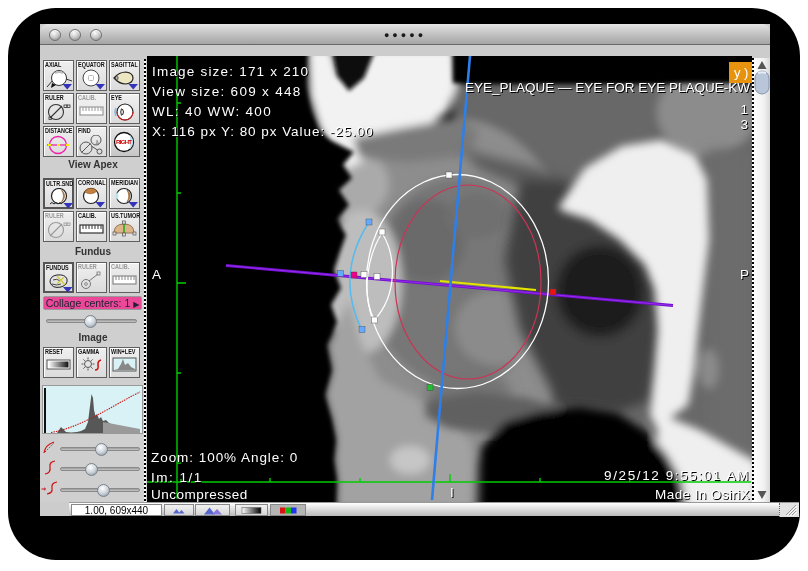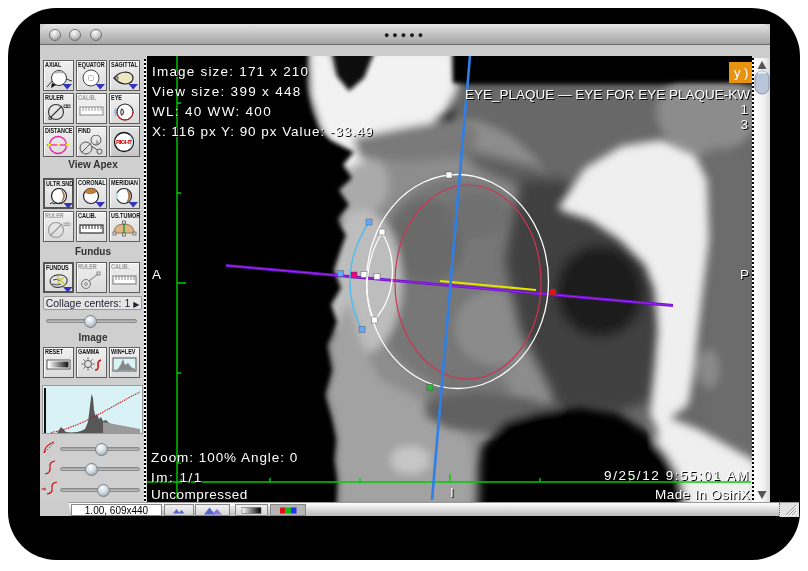--- a/index.html
+++ b/index.html
@@ -198,21 +198,21 @@
         <rect x="20" y="1" width="3" height="3" fill="none" stroke="#777" stroke-width="0.8"></rect>
       </svg>
     </div>
     <div class="btn dis" style="left:69px;top:203px;">
         <span class="lb">CALIB.</span>
       <svg width="29" height="22" style="position:absolute;left:0;top:8px;">
         <rect x="3" y="5" width="23" height="8" fill="#fff" stroke="#888" stroke-width="1.2"></rect>
         <path d="M6 5 V9 M9 5 V9 M12 5 V9 M15 5 V9 M18 5 V9 M21 5 V9 M24 5 V9" stroke="#888" stroke-width="1"></path>
       </svg>
     </div>
-    <div style="position:absolute;left:3px;top:237px;width:99px;height:14px;background:#e5e5e5;border:1px solid #999;border-radius:2px;font-size:10.5px;color:#223;text-align:center;line-height:13px;">Collage centers: 1 <span style="font-size:8px;">▶</span></div>
+    <div style="position:absolute;left:3px;top:237px;width:99px;height:14px;background:#ec4899;border:1px solid #999;border-radius:2px;font-size:10.5px;color:#223;text-align:center;line-height:13px;">Collage centers: 1 <span style="font-size:8px;">▶</span></div>
     <div class="track" style="left:6px;top:260px;width:91px;"></div>
     <div class="thumb" style="left:44px;top:256px;"></div>
     <div class="sblabel" style="left:0;top:273px;">Image</div>
 
     <div class="btn" style="left:3px;top:288px;">
         <span class="lb">RESET</span>
       <svg width="29" height="22" style="position:absolute;left:0;top:8px;">
         <rect x="3" y="4" width="23" height="9" fill="#fff" stroke="#555" stroke-width="1"></rect>
         <rect x="4.5" y="5.5" width="20" height="6" fill="url(#gr1)"></rect>
         <defs>
@@ -358,24 +358,24 @@
         <rect x="219" y="163" width="6" height="6" fill="#66aaff"></rect>
         <rect x="212" y="270.5" width="6" height="6" fill="#66aaff"></rect>
         <rect x="403" y="233" width="6" height="6" fill="#ee1111"></rect>
         <rect x="280" y="328.5" width="6" height="6" fill="#22bb33"></rect>
       </g>
 
       <rect x="582" y="6" width="23" height="21" fill="#e8930f"></rect>
       <text x="587" y="21" font-family="Liberation Sans" font-size="13" fill="#fff">y )</text>
     </svg>
     <div class="ovtext" style="left:5px;top:8px;letter-spacing:1.2px;">Image size: 171 x 210</div>
-    <div class="ovtext" style="left:5px;top:28px;letter-spacing:1.3px;">View size: 399 x 448</div>
+    <div class="ovtext" style="left:5px;top:28px;letter-spacing:1.3px;">View size: 609 x 448</div>
     <div class="ovtext" style="left:5px;top:48px;letter-spacing:1.3px;">WL: 40 WW: 400</div>
-    <div class="ovtext" style="left:5px;top:68px;letter-spacing:0.95px;">X: 116 px Y: 90 px Value: -33.49</div>
-    <div class="ovtext" style="right:2px;top:31px;">EYE_PLAQUE — EYE FOR EYE PLAQUE-KW</div>
+    <div class="ovtext" style="left:5px;top:68px;letter-spacing:0.95px;">X: 116 px Y: 80 px Value: -25.00</div>
+    <div class="ovtext" style="right:2px;top:24px;">EYE_PLAQUE — EYE FOR EYE PLAQUE-KW</div>
     <div class="ovtext" style="right:4px;top:46px;">1</div>
     <div class="ovtext" style="right:4px;top:61px;">3</div>
     <div class="ovtext" style="left:5px;top:211px;">A</div>
     <div class="ovtext" style="right:3px;top:211px;">P</div>
     <div class="ovtext" style="left:303px;top:429px;">I</div>
     <div class="ovtext" style="left:4px;top:394px;letter-spacing:0.95px;">Zoom: 100% Angle: 0</div>
     <div class="ovtext" style="left:4px;top:414px;letter-spacing:1.5px;">Im: 1/1</div>
     <div class="ovtext" style="left:4px;top:431px;letter-spacing:0.5px;">Uncompressed</div>
     <div class="ovtext" style="right:2px;top:412px;letter-spacing:1.6px;">9/25/12 9:55:01 AM</div>
     <div class="ovtext" style="right:2px;top:431px;letter-spacing:0.4px;">Made In OsiriX</div>

